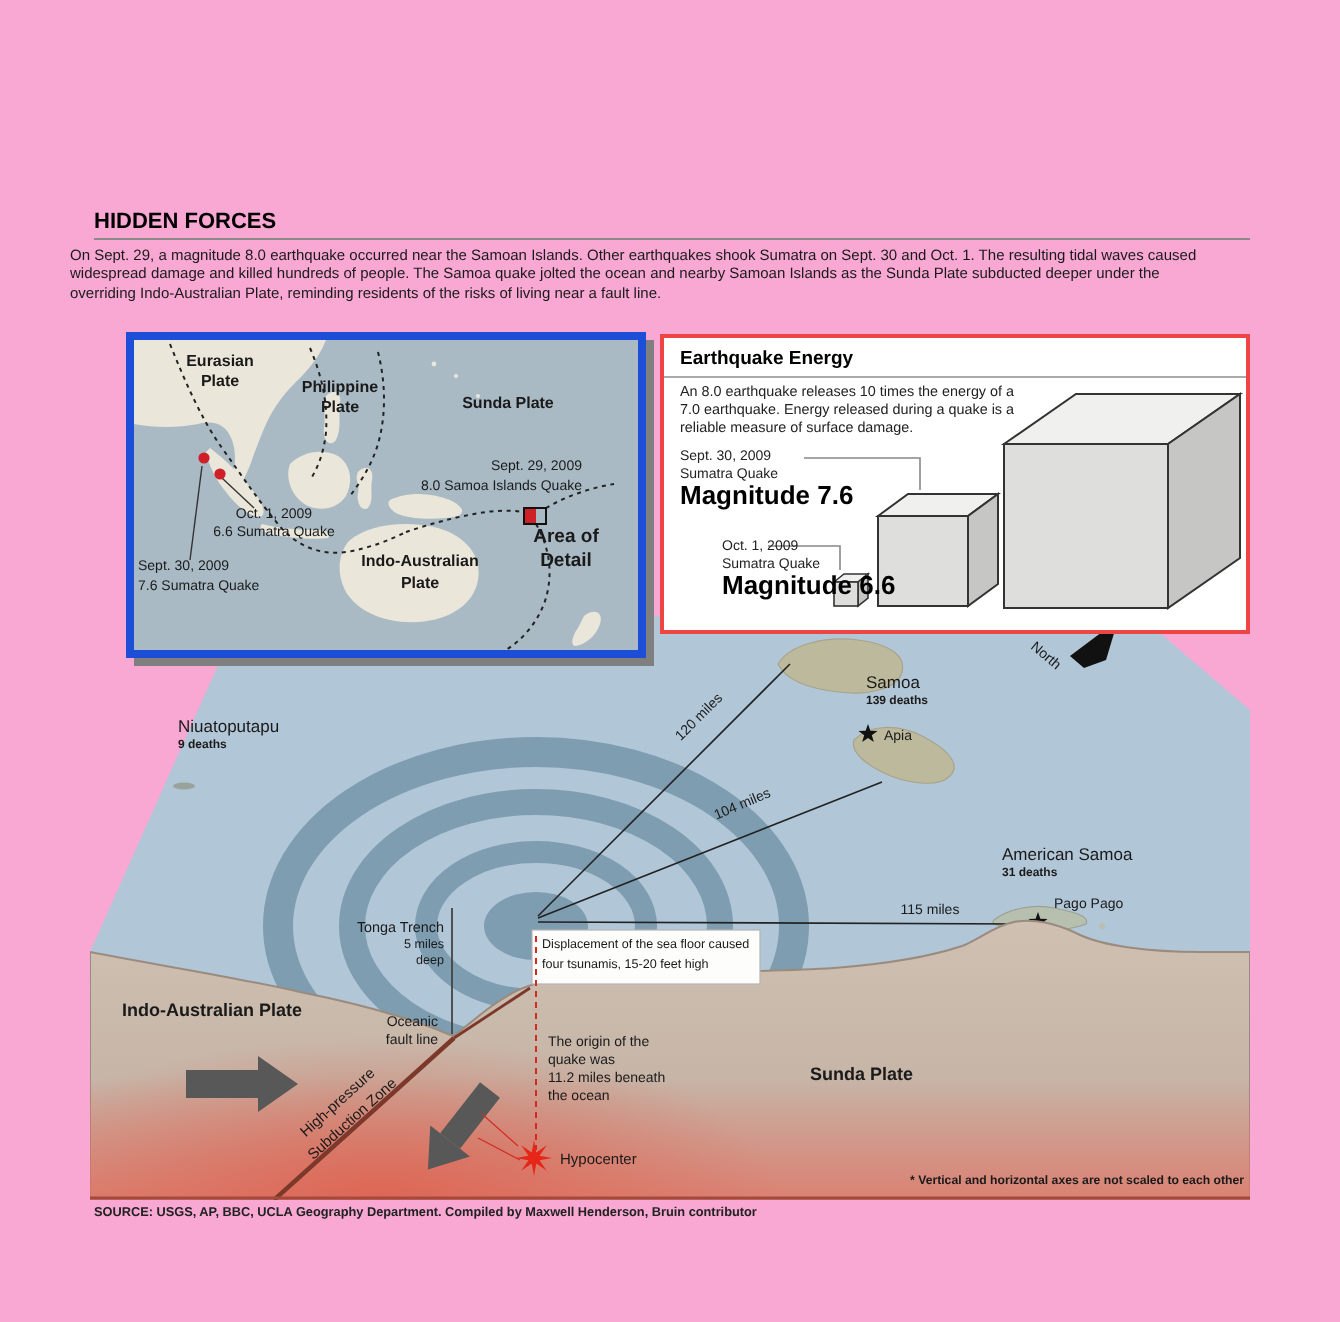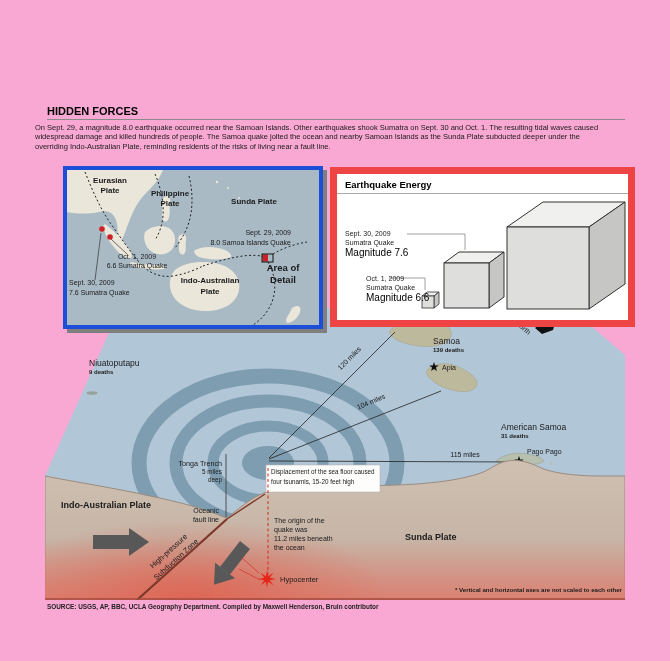--- a/index.html
+++ b/index.html
@@ -4,26 +4,26 @@
 <style>
   html,body{margin:0;padding:0;background:#ffffff;}
   body{font-family:"Liberation Sans", sans-serif; color:#111;}
   #page{position:relative;width:670px;height:661px;background:#f9a8d4;overflow:hidden;}
   .abs{position:absolute;}
   #hdr-title{left:47px;top:105px;font-size:11px;font-weight:bold;letter-spacing:0px;color:#000;}
   #hdr-rule{left:47px;top:119px;width:578px;height:1px;background:#8a8a8a;}
   #hdr-par{left:35px;top:123px;width:578px;font-size:7.5px;line-height:9.3px;color:#1a1a1a;}
   #main-svg{left:45px;top:298px;z-index:1;}
   #map-inset{left:63px;top:166px;width:252px;height:155px;border:4px solid #1d4ed8;box-shadow:4px 4px 0 #7f7f7f;z-index:2;background:#a9bac5;}
-  #energy-box{left:330px;top:167px;width:291px;height:146px;border:7px solid #ef4444;background:#ffffff;z-index:2;}
+  #energy-box{left:330px;top:167px;width:291px;height:146px;border:2px solid #ef4444;background:#ffffff;z-index:2;}
   #energy-title{left:8px;top:5px;font-size:9.5px;font-weight:bold;color:#000;}
   #energy-rule{left:0px;top:19px;width:291px;height:1px;background:#aaaaaa;}
   #energy-body{left:8px;top:23px;width:178px;font-size:7.2px;line-height:8.8px;color:#222;}
   .eq-label{position:absolute;font-size:7px;line-height:9px;color:#222;}
-  .eq-mag{font-size:10px;font-weight:normal;color:#000;line-height:11px;}
+  .eq-mag{font-size:13px;font-weight:bold;color:#000;line-height:11px;}
   #eq76{left:8px;top:55px;}
   #eq66{left:8px;top:100px;margin-left:21px;}
   #eq80{left:168px;top:68px;width:86px;text-align:center;font-size:6.8px;line-height:9px;color:#222;position:absolute;}
   #src-line{left:47px;top:603px;font-size:6.4px;font-weight:bold;color:#222;}
   svg text{font-family:"Liberation Sans", sans-serif;fill:#1a1a1a;}
 </style>
 </head>
 <body>
 
 <div id="page">
@@ -188,20 +188,21 @@
       <text x="70" y="89" text-anchor="middle" font-size="7">Oct. 1, 2009</text>
       <text x="70" y="98" text-anchor="middle" font-size="7">6.6 Sumatra Quake</text>
       <text x="2" y="115" font-size="7">Sept. 30, 2009</text>
       <text x="2" y="125" font-size="7">7.6 Sumatra Quake</text>
     </svg>
   </div>
 
   <div class="abs" id="energy-box">
     <div class="abs" id="energy-title">Earthquake Energy</div>
     <div class="abs" id="energy-rule"></div>
+    <div class="abs" id="energy-body">An 8.0 earthquake releases 10 times the energy of a 7.0 earthquake. Energy released during a quake is a reliable measure of surface damage.</div>
 
     <svg class="abs" style="left:0;top:0" width="291" height="146" viewBox="0 0 291 146">
       <polyline points="70,60 128,60 128,76" fill="none" stroke="#888" stroke-width="0.8"></polyline>
       <polyline points="52,104 88,104 88,116" fill="none" stroke="#888" stroke-width="0.8"></polyline>
       <g stroke="#333" stroke-width="1">
         <polygon points="170,53 206,28 288,28 252,53" fill="#f0f0ef"></polygon>
         <polygon points="252,53 288,28 288,110 252,135" fill="#c6c6c5"></polygon>
         <rect x="170" y="53" width="82" height="82" fill="#dededd"></rect>
       </g>
       <g stroke="#333" stroke-width="1">

